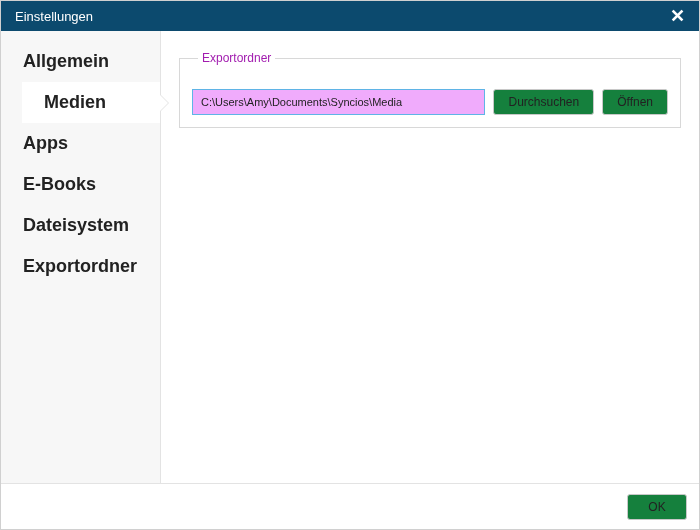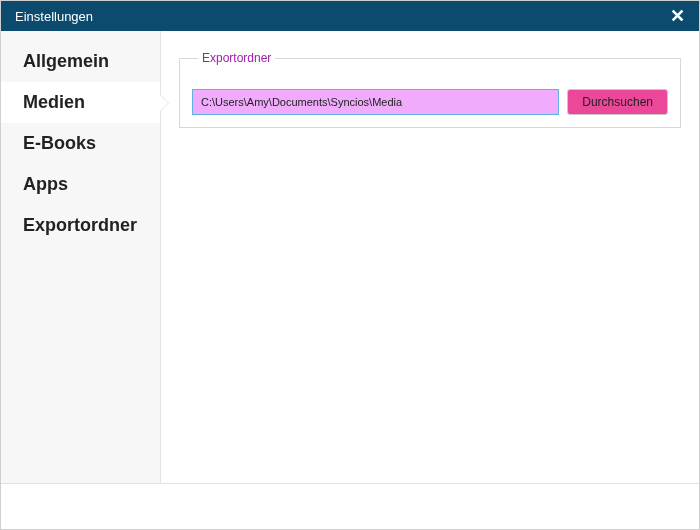--- a/index.html
+++ b/index.html
@@ -4,41 +4,41 @@
 <style>
   * { box-sizing: border-box; margin: 0; padding: 0; }
   html, body { width: 700px; height: 530px; font-family: "Segoe UI", Arial, sans-serif; font-size: 13px; color: #222; }
   .window { width: 700px; height: 530px; display: flex; flex-direction: column; border: 1px solid #d0d0d0; }
   .titlebar { height: 30px; background: #0c4a6e; color: #fff; display: flex; align-items: center; padding: 0 10px 0 14px; }
   .titlebar .title { flex: 1; font-size: 13px; }
   .titlebar .close { font-size: 18px; font-weight: bold; cursor: pointer; padding: 0 4px; line-height: 1; }
   .body { flex: 1; display: flex; min-height: 0; }
   .sidebar { width: 160px; background: #f7f7f7; border-right: 1px solid #e3e3e3; padding-top: 10px; }
   .side-item { padding: 10px 14px 10px 22px; font-size: 18px; color: #222; font-weight: 600; cursor: pointer; position: relative; }
-  .side-item.active { background: #fff; }
+  .side-item.active { background: #fff; margin-left: 21px; }
   .side-item.active::after {
     content: ""; position: absolute; right: -9px; top: 50%; transform: translateY(-50%);
     width: 0; height: 0; border-top: 9px solid transparent; border-bottom: 9px solid transparent;
     border-left: 9px solid #e3e3e3;
   }
   .side-item.active::before {
     content: ""; position: absolute; right: -8px; top: 50%; transform: translateY(-50%);
     width: 0; height: 0; border-top: 8px solid transparent; border-bottom: 8px solid transparent;
     border-left: 8px solid #fff; z-index: 1;
   }
   .content { flex: 1; padding: 20px 18px 10px 18px; display: flex; flex-direction: column; }
   fieldset.group { border: 1px solid #d8d8d8; padding: 24px 12px 12px 12px; position: relative; }
   fieldset.group legend { font-size: 12px; color: #a21caf; padding: 0 4px; margin-left: 6px; }
   .row { display: flex; gap: 8px; align-items: center; }
   .path-input {
     flex: 1; height: 26px; border: 1px solid #5fb4e6; background: #f0abfc;
     padding: 0 8px; font-size: 11px; color: #222;
   }
   .btn {
-    height: 26px; padding: 0 14px; background: #ec4899; border: 1px solid #c8c8c8;
+    height: 26px; padding: 0 14px; background: #15803d; border: 1px solid #c8c8c8;
     border-radius: 3px; font-size: 12px; cursor: pointer; color: #222;
   }
   .footer { height: 46px; border-top: 1px solid #e3e3e3; display: flex; justify-content: flex-end; align-items: center; padding: 0 12px; gap: 8px; }
   .footer .btn { min-width: 60px; }
 </style>
 </head>
 <body>
 
 <div class="window">
 
@@ -50,38 +50,43 @@
   <div class="body">
 
     <div class="sidebar">
       <div class="side-item">
         <span>Allgemein</span>
       </div>
       <div class="side-item active">
         <span>Medien</span>
       </div>
       <div class="side-item">
+        <span>Apps</span>
+      </div>
+      <div class="side-item">
         <span>E-Books</span>
       </div>
       <div class="side-item">
-        <span>Apps</span>
+        <span>Dateisystem</span>
       </div>
       <div class="side-item">
         <span>Exportordner</span>
       </div>
     </div>
 
     <div class="content">
       <fieldset class="group">
         <legend>Exportordner</legend>
         <div class="row">
           <input class="path-input" type="text" readonly="" value="C:\Users\Amy\Documents\Syncios\Media" style="">
           <button class="btn">Durchsuchen</button>
+          <button class="btn">Öffnen</button>
         </div>
       </fieldset>
     </div>
 
   </div>
 
   <div class="footer">
+    <button class="btn">OK</button>
   </div>
 
 </div>
 
 </body></html>

